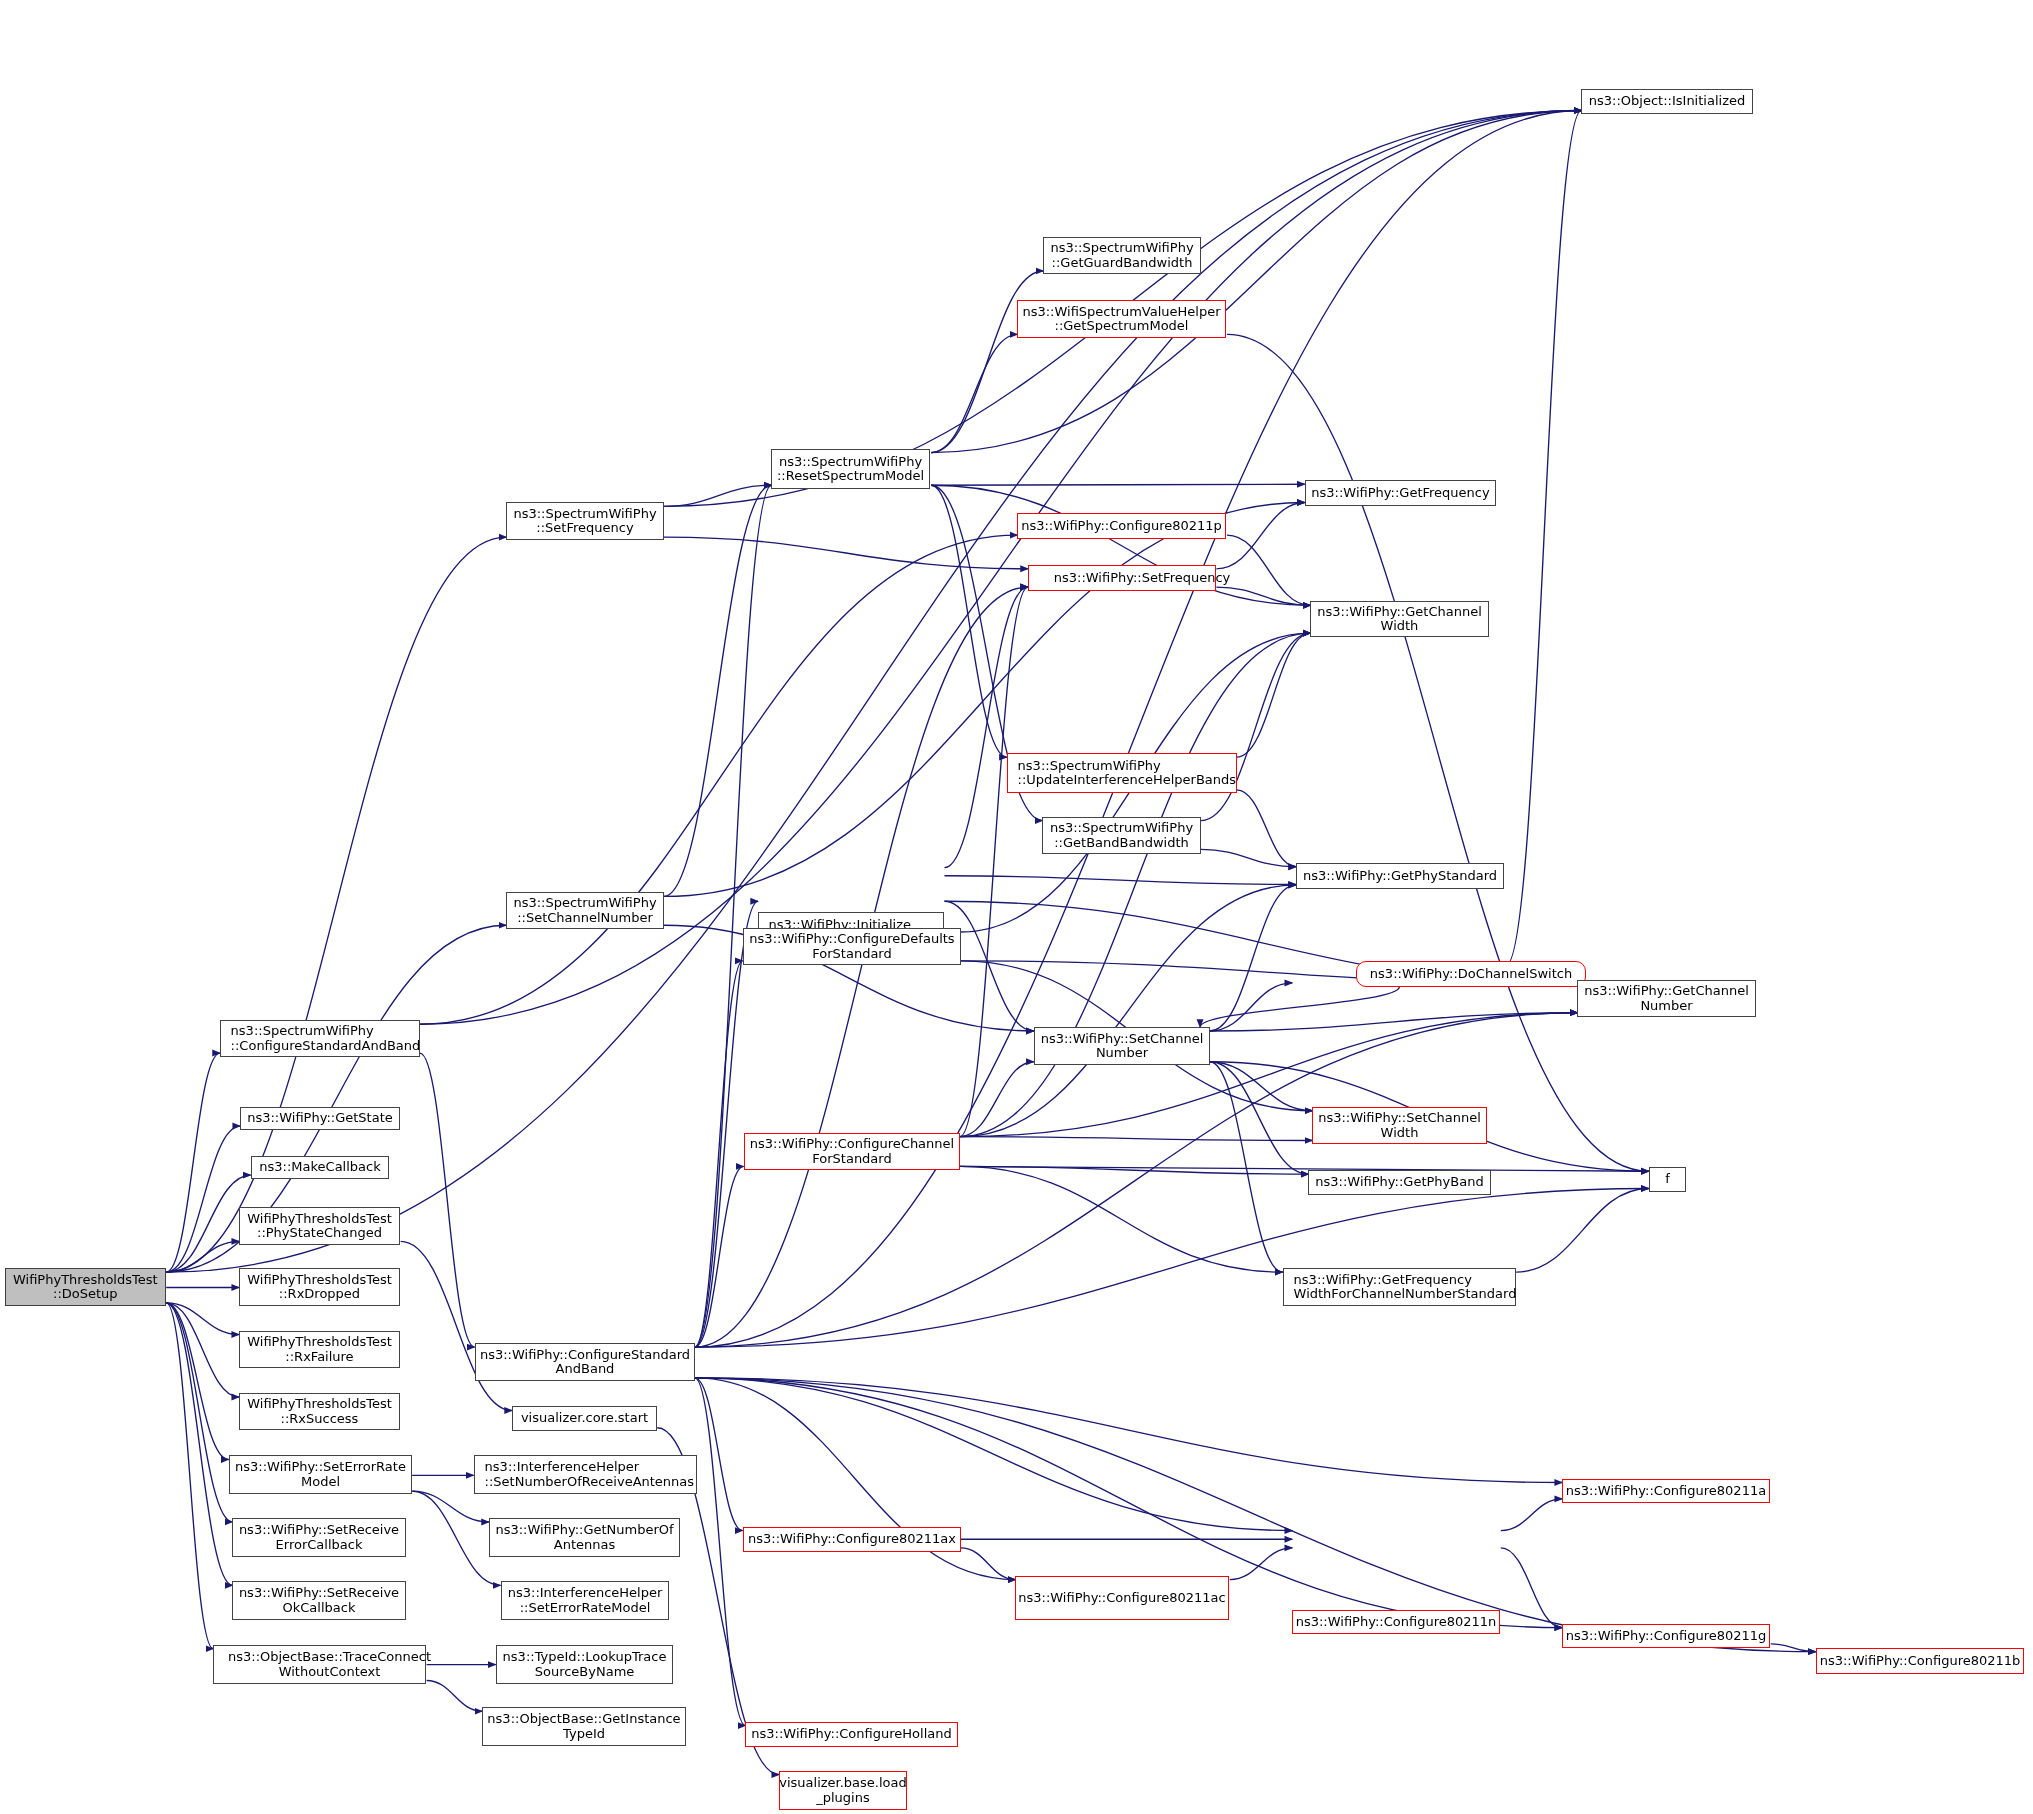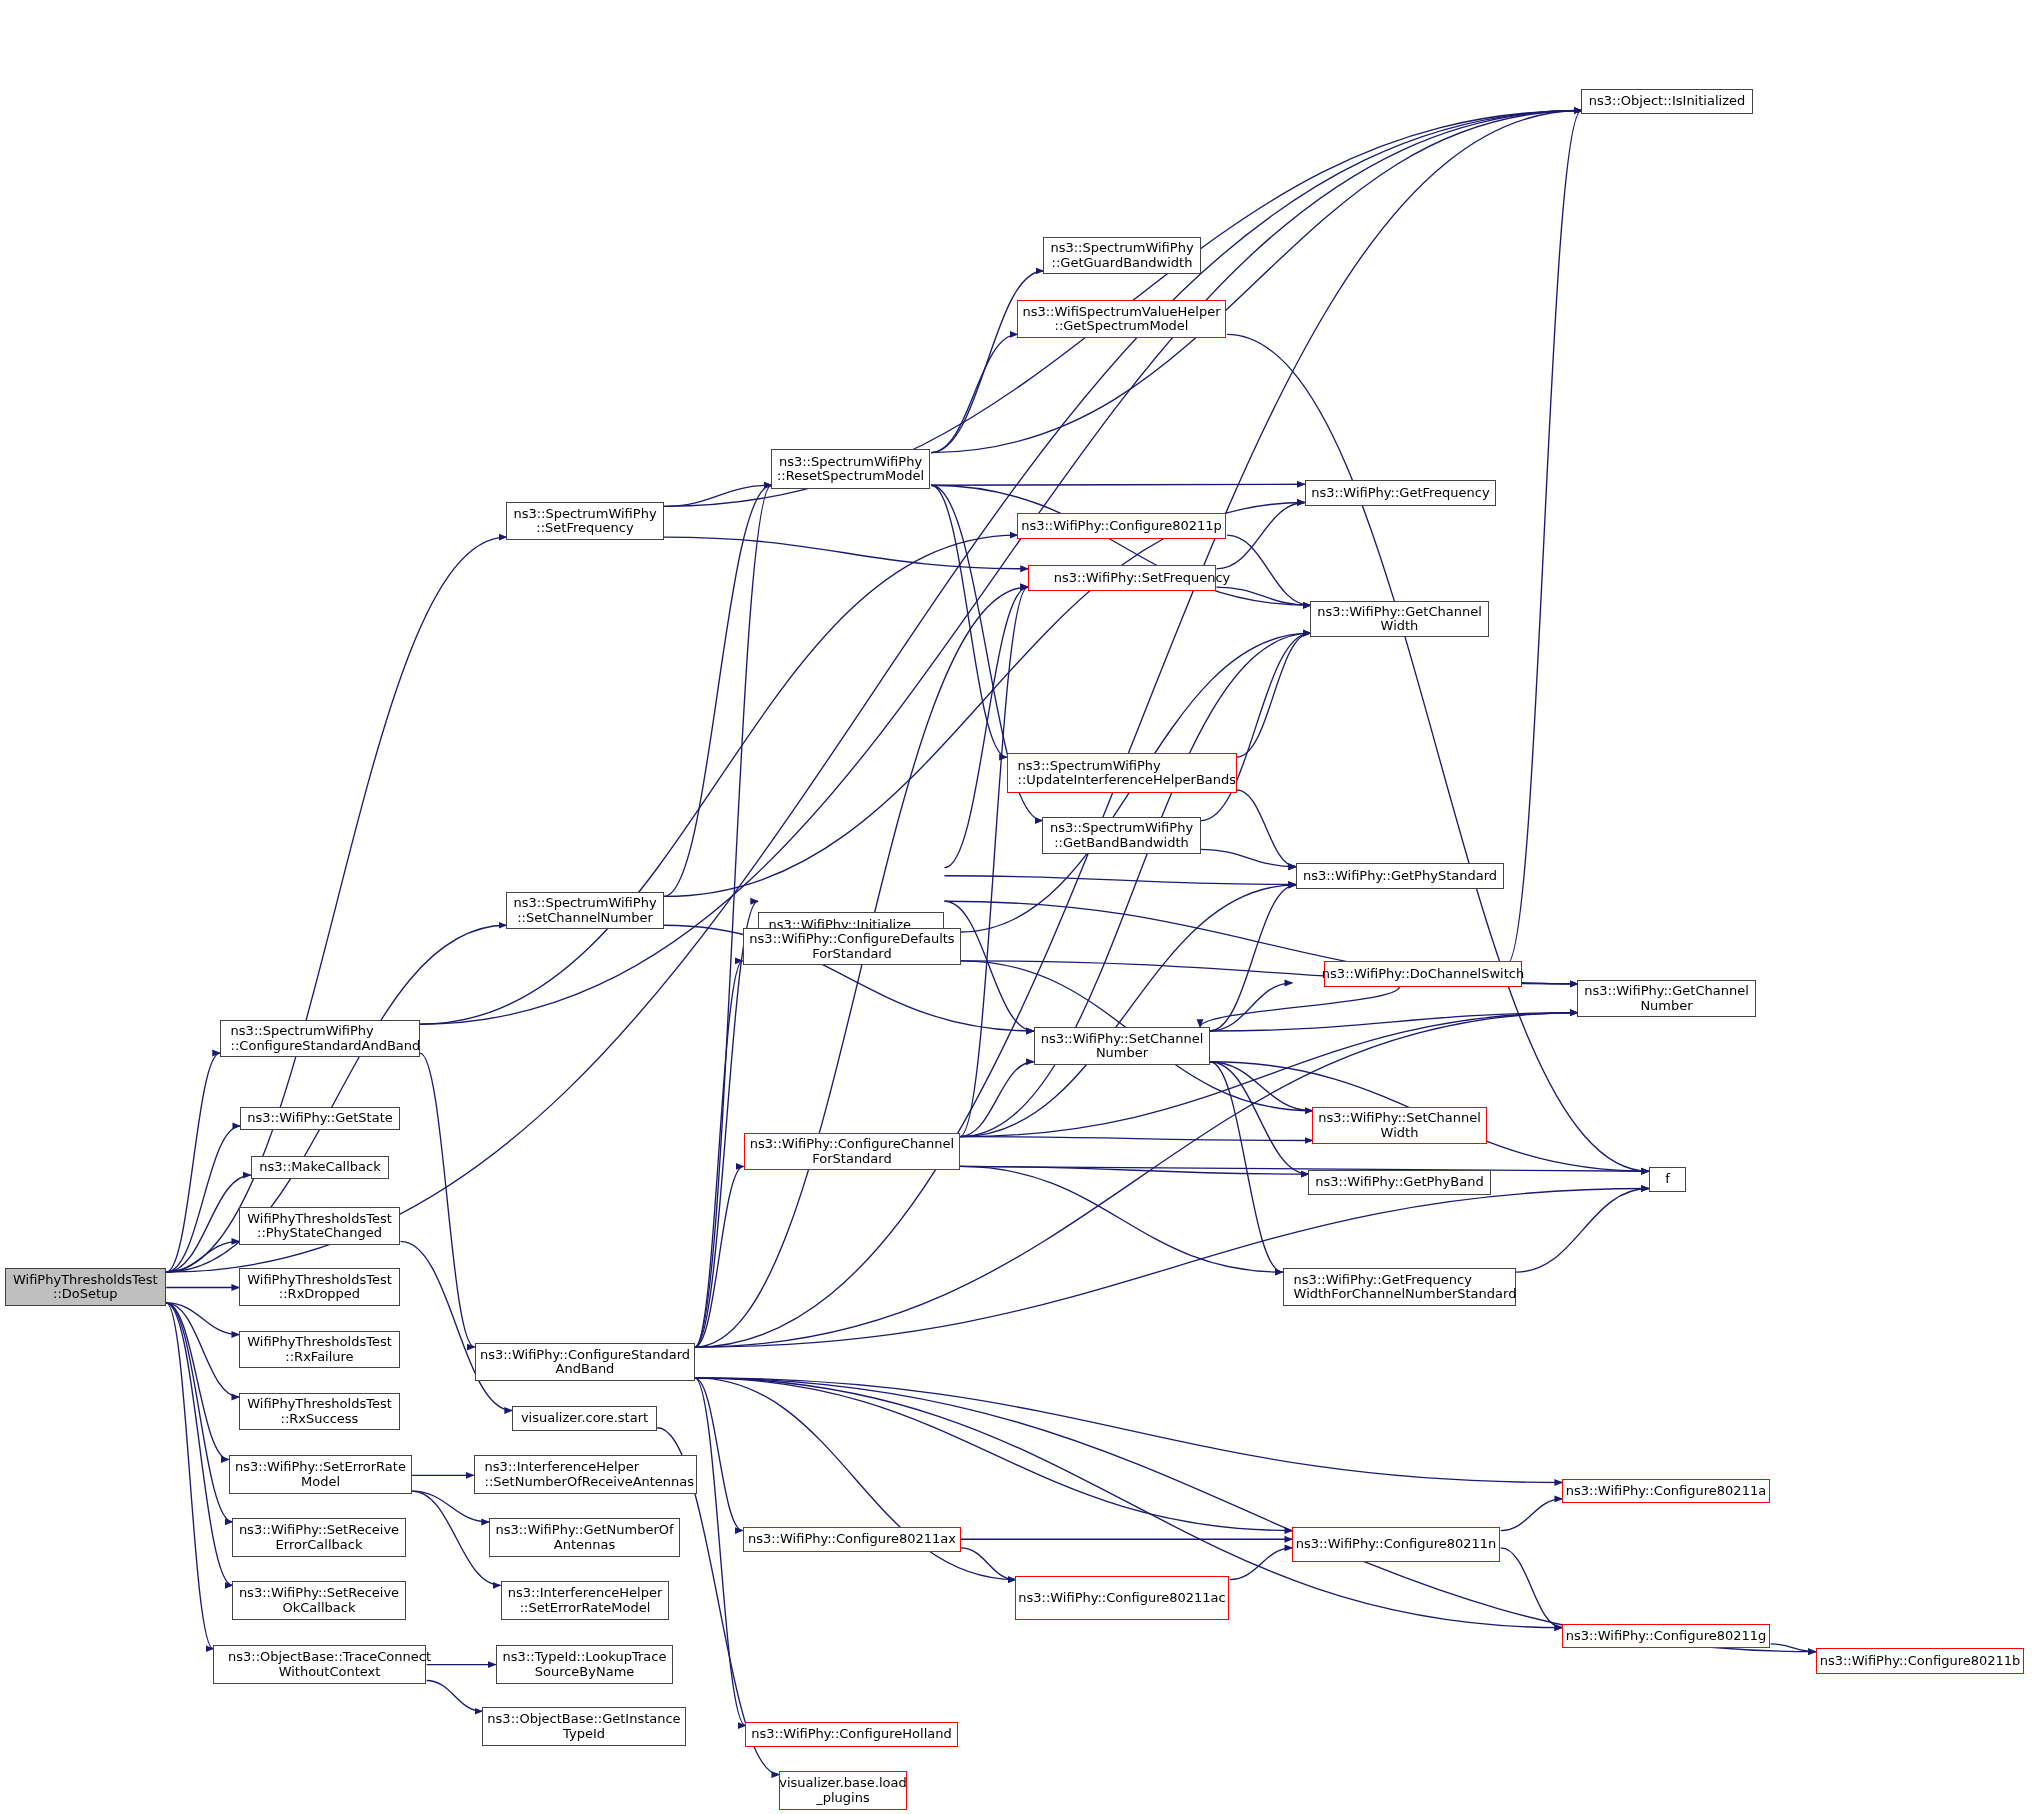--- a/index.html
+++ b/index.html
@@ -144,21 +144,21 @@
 ::UpdateInterferenceHelperBands</div>
       <div class="node" style="left: 1042px; top: 817px; width: 159px; height: 37px;">ns3::SpectrumWifiPhy
 ::GetBandBandwidth</div>
       <div class="node left" style="left: 758px; top: 912px; width: 186px; height: 41px;">ns3::WifiPhy::Initialize
 FrequencyChannelNumber</div>
       <div class="node" style="left: 1296px; top: 863px; width: 208px; height: 26px;">ns3::WifiPhy::GetPhyStandard</div>
       <div class="node" style="left: 506px; top: 892px; width: 158px; height: 37px;">ns3::SpectrumWifiPhy
 ::SetChannelNumber</div>
       <div class="node" style="left: 743px; top: 928px; width: 218px; height: 37px;">ns3::WifiPhy::ConfigureDefaults
 ForStandard</div>
-      <div class="node red" style="left: 1324px; top: 961px; width: 198px; height: 26px;">ns3::WifiPhy::DoChannelSwitch</div>
+      <div class="node red" style="left: 1356px; top: 961px; width: 230px; height: 26px; border-radius: 10px;">ns3::WifiPhy::DoChannelSwitch</div>
       <div class="node" style="left: 1577px; top: 980px; width: 179px; height: 37px;">ns3::WifiPhy::GetChannel
 Number</div>
       <div class="node left" style="left: 220px; top: 1020px; width: 200px; height: 37px;">ns3::SpectrumWifiPhy
 ::ConfigureStandardAndBand</div>
       <div class="node" style="left: 1034px; top: 1027px; width: 176px; height: 38px;">ns3::WifiPhy::SetChannel
 Number</div>
       <div class="node" style="left: 240px; top: 1107px; width: 160px; height: 23px;">ns3::WifiPhy::GetState</div>
       <div class="node red" style="left: 1312px; top: 1107px; width: 175px; height: 37px;">ns3::WifiPhy::SetChannel
 Width</div>
       <div class="node red" style="left: 744px; top: 1133px; width: 216px; height: 37px;">ns3::WifiPhy::ConfigureChannel
@@ -182,21 +182,21 @@
       <div class="node" style="left: 229px; top: 1455px; width: 183px; height: 39px;">ns3::WifiPhy::SetErrorRate
 Model</div>
       <div class="node left" style="left: 474px; top: 1455px; width: 223px; height: 39px;">ns3::InterferenceHelper
 ::SetNumberOfReceiveAntennas</div>
       <div class="node red" style="left: 1562px; top: 1479px; width: 208px; height: 24px;">ns3::WifiPhy::Configure80211a</div>
       <div class="node" style="left: 232px; top: 1518px; width: 174px; height: 39px;">ns3::WifiPhy::SetReceive
 ErrorCallback</div>
       <div class="node" style="left: 489px; top: 1518px; width: 191px; height: 39px;">ns3::WifiPhy::GetNumberOf
 Antennas</div>
       <div class="node red" style="left: 743px; top: 1527px; width: 218px; height: 25px;">ns3::WifiPhy::Configure80211ax</div>
-      <div class="node red" style="left: 1292px; top: 1527px; width: 208px; height: 35px;">ns3::WifiPhy::Configure80211n</div>
+      <div class="node red" style="left: 1292px; top: 1610px; width: 208px; height: 24px;">ns3::WifiPhy::Configure80211n</div>
       <div class="node red" style="left: 1015px; top: 1576px; width: 214px; height: 44px;">ns3::WifiPhy::Configure80211ac</div>
       <div class="node" style="left: 232px; top: 1581px; width: 174px; height: 39px;">ns3::WifiPhy::SetReceive
 OkCallback</div>
       <div class="node" style="left: 501px; top: 1581px; width: 168px; height: 39px;">ns3::InterferenceHelper
 ::SetErrorRateModel</div>
       <div class="node red" style="left: 1562px; top: 1624px; width: 208px; height: 24px;">ns3::WifiPhy::Configure80211g</div>
       <div class="node" style="left: 213px; top: 1645px; width: 213px; height: 39px; padding-left: 20px;">ns3::ObjectBase::TraceConnect
 WithoutContext</div>
       <div class="node" style="left: 496px; top: 1645px; width: 177px; height: 39px;">ns3::TypeId::LookupTrace
 SourceByName</div>

